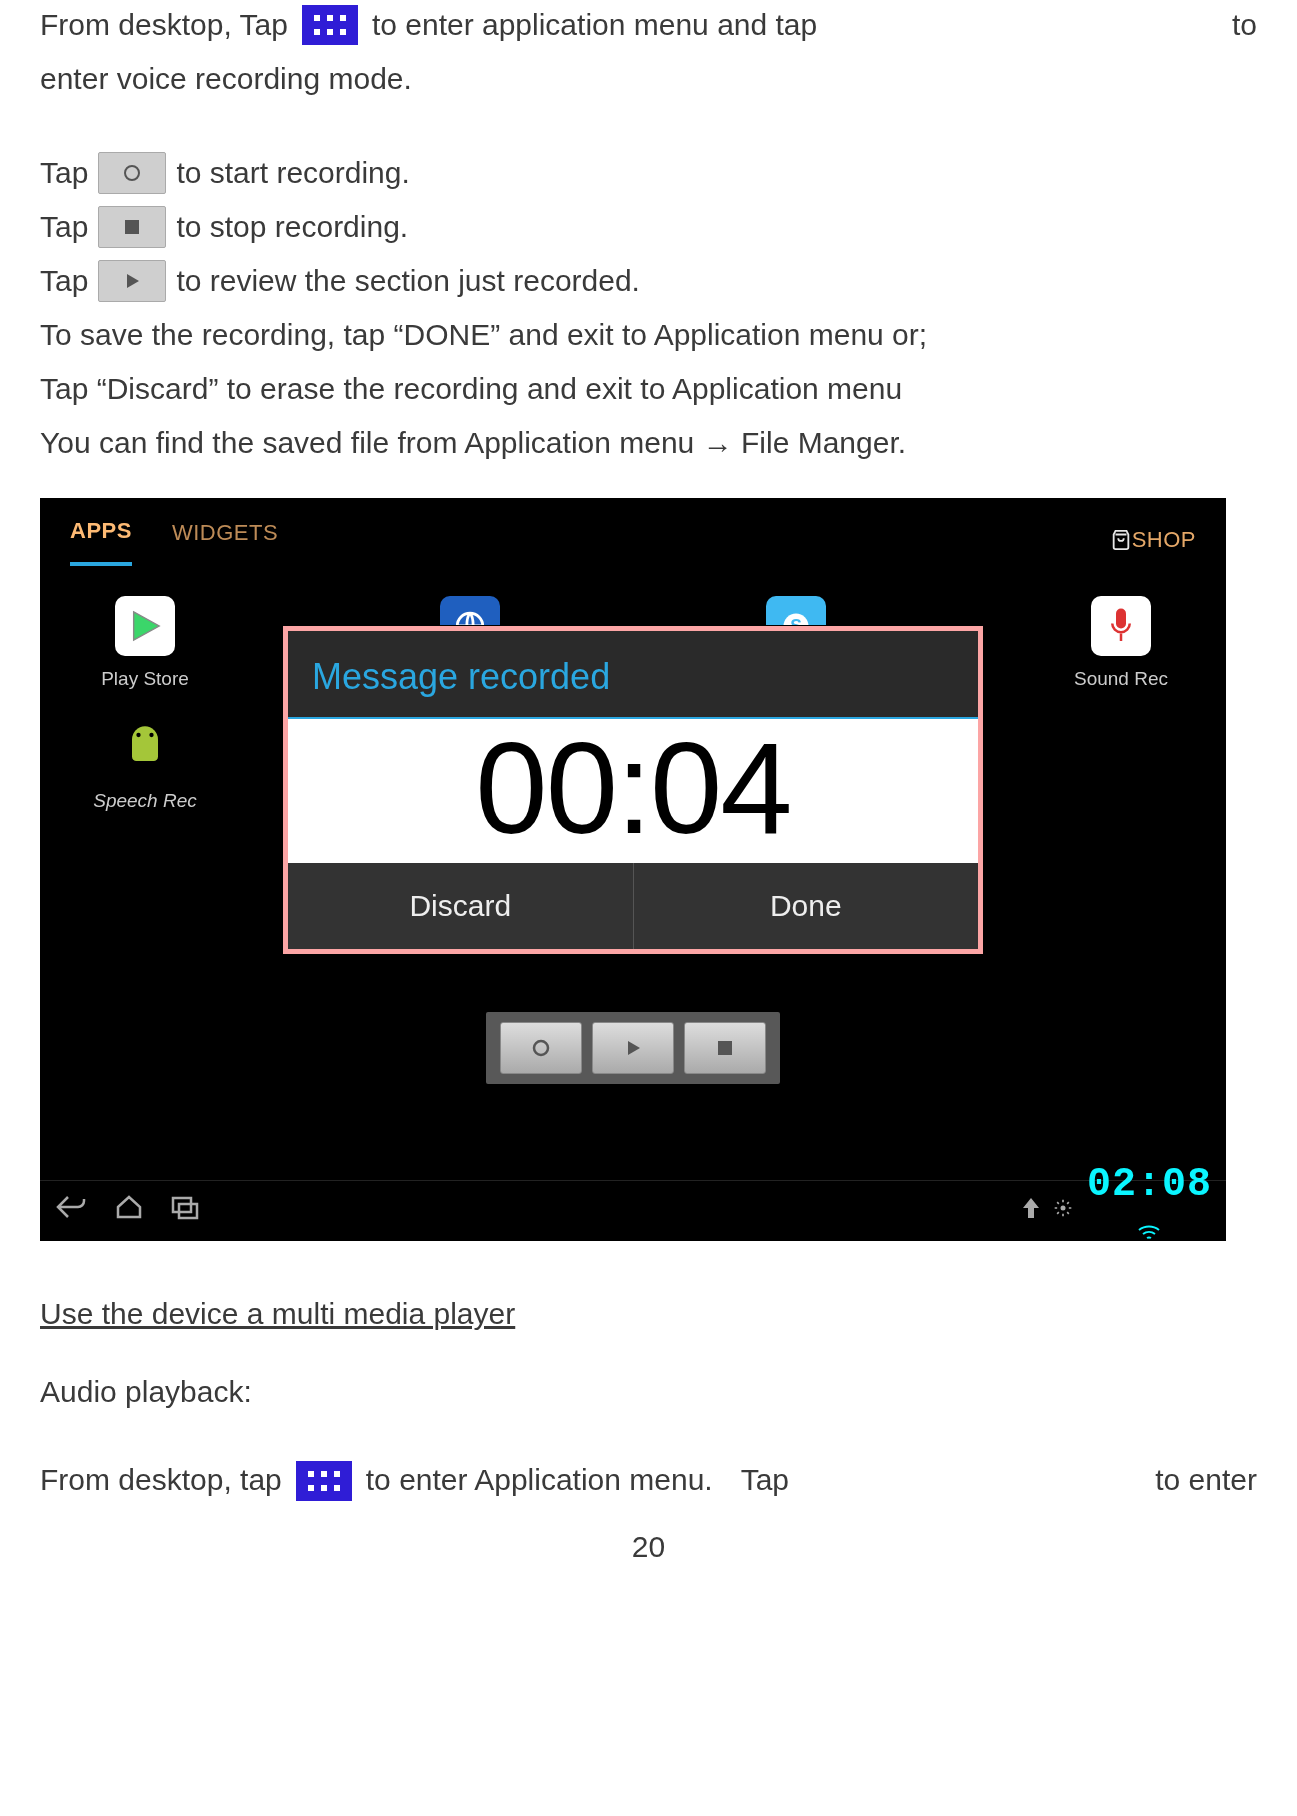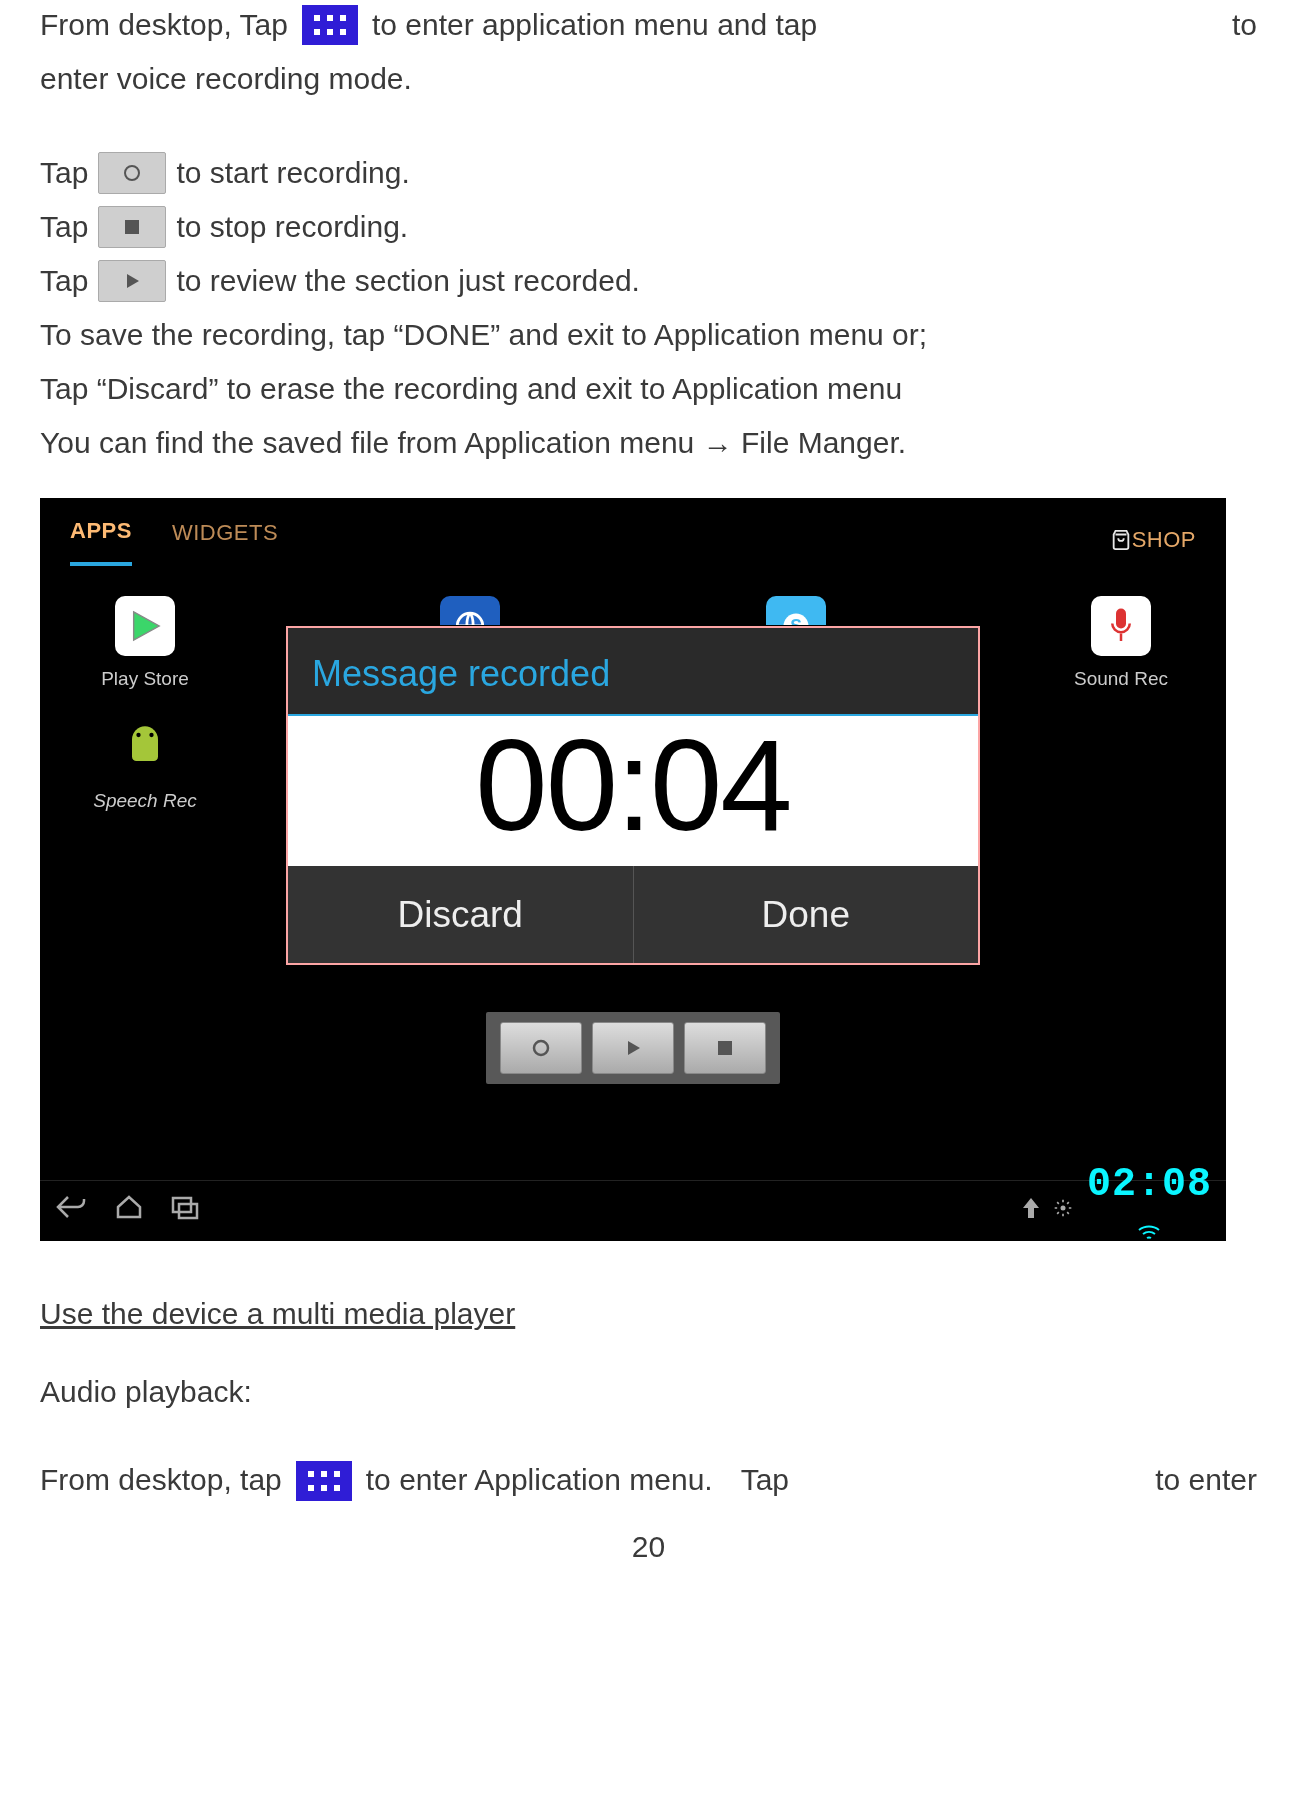--- a/index.html
+++ b/index.html
@@ -95,47 +95,47 @@
     width:60px; height:60px; border-radius:10px;
     display:flex; align-items:center; justify-content:center;
   }
   .android .modal {
     position:absolute;
     left: 50%;
     top: 128px;
     transform: translateX(-50%);
     width: 690px;
     background: #2a2a2a;
-    border: 2px solid #fca5a5;
+    border: 5px solid #fca5a5;
     box-shadow: 0 0 0 1px #000;
   }
   .android .modal .title {
     color: #2aa7e0;
     font-size: 36px;
     padding: 18px 24px 12px 24px;
     border-bottom: 2px solid #2aa7e0;
   }
   .android .modal .timer {
     background:#fff;
     color:#000;
     font-size: 130px;
     font-weight: 400;
     letter-spacing: -2px;
     text-align:center;
-    padding: 4px 0 16px 0;
+    padding: 4px 0 10px 0;
     line-height: 1;
   }
   .android .modal .btns {
     display:flex;
   }
   .android .modal .btns .mbtn {
     flex:1;
     text-align:center;
     color:#eee;
-    font-size: 37px;
+    font-size: 30px;
     padding: 20px 0;
     background:#333;
   }
   .android .modal .btns .mbtn + .mbtn { border-left: 1px solid #555; }
   .android .controls {
     position:absolute;
     left:50%; transform:translateX(-50%);
     top: 514px;
     display:flex; gap:10px;
     background: #585858;

